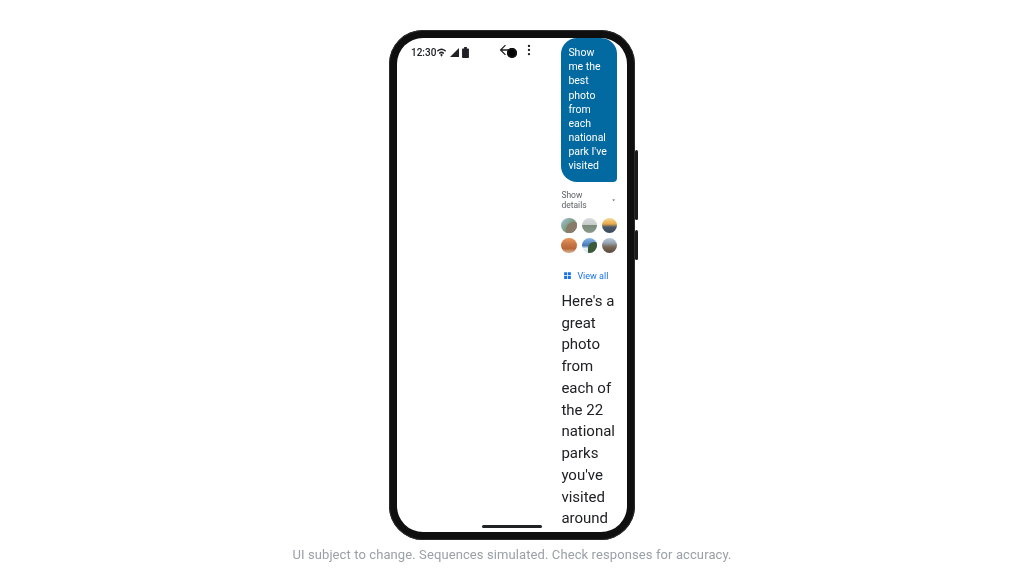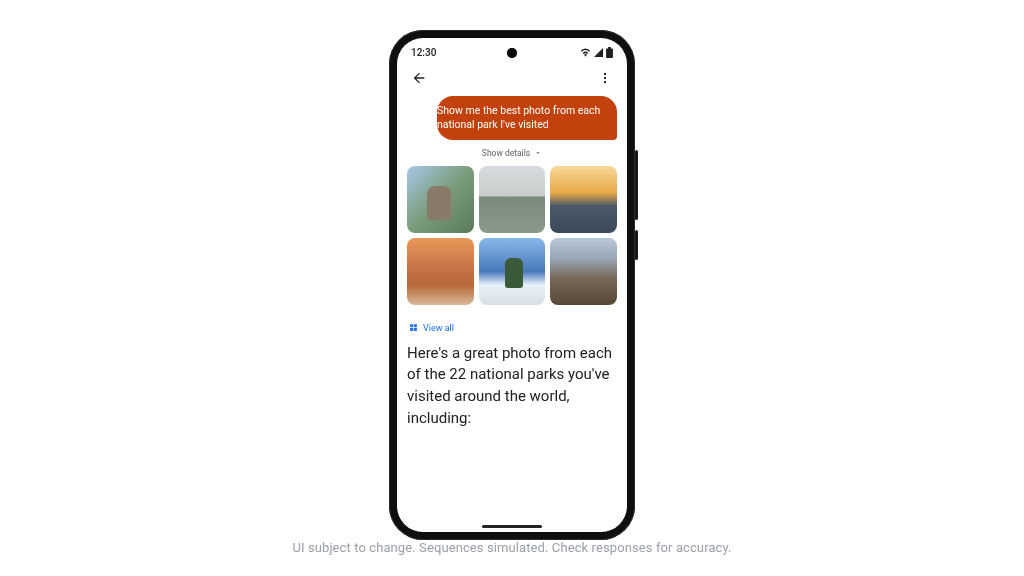--- a/index.html
+++ b/index.html
@@ -1,18 +1,18 @@
 <!DOCTYPE html>
 <html><head>
 <meta charset="utf-8">
 <style>
   * { box-sizing: border-box; margin: 0; padding: 0; }
   html, body { width: 1024px; height: 576px; background: #ffffff; font-family: 'Roboto', 'Helvetica Neue', Arial, sans-serif; overflow: hidden; }
   .stage { width: 1024px; height: 576px; position: relative; display: flex; align-items: flex-start; justify-content: center; }
-  .disclaimer { position: absolute; bottom: 21px; left: 0; right: 0; text-align: center; color: #9aa0a6; font-size: 13px; letter-spacing: 0.1px; }
+  .disclaimer { position: absolute; bottom: 14px; left: 0; right: 0; text-align: center; color: #9aa0a6; font-size: 13px; letter-spacing: 0.1px; }
 
   
   .phone {
     margin-top: 30px;
     width: 246px;
     height: 510px;
     background: #0f0f0f;
     border-radius: 34px;
     padding: 8px;
     position: relative;
@@ -34,21 +34,21 @@
     background: #1a1a1a;
     border-radius: 2px;
   }
   .screen {
     width: 100%; height: 100%;
     background: #ffffff;
     border-radius: 26px;
     overflow: hidden;
     position: relative;
     display: flex;
-    flex-direction: column;
+    flex-direction: row;
   }
   .camera {
     position: absolute;
     top: 10px; left: 50%; transform: translateX(-50%);
     width: 10px; height: 10px; border-radius: 50%;
     background: #000;
     box-shadow: 0 0 0 2px #111 inset;
     z-index: 5;
   }
 
@@ -71,24 +71,24 @@
 
   
   .content {
     flex: 1;
     padding: 0 10px;
     overflow: hidden;
     font-size: 10.5px;
     color: #202124;
   }
   .user-bubble {
-    background: #c2410c;
+    background: #0369a1;
     color: #fff;
     border-radius: 16px 16px 4px 16px;
-    padding: 8px 0;
+    padding: 8px 7px;
     max-width: 180px;
     margin-left: auto;
     font-size: 10.5px;
     line-height: 1.35;
   }
   .show-details {
     color: #5f6368;
     font-size: 8.5px;
     margin: 8px 0 8px 0;
     display: flex; align-items: center; justify-content: center; gap: 4px;

